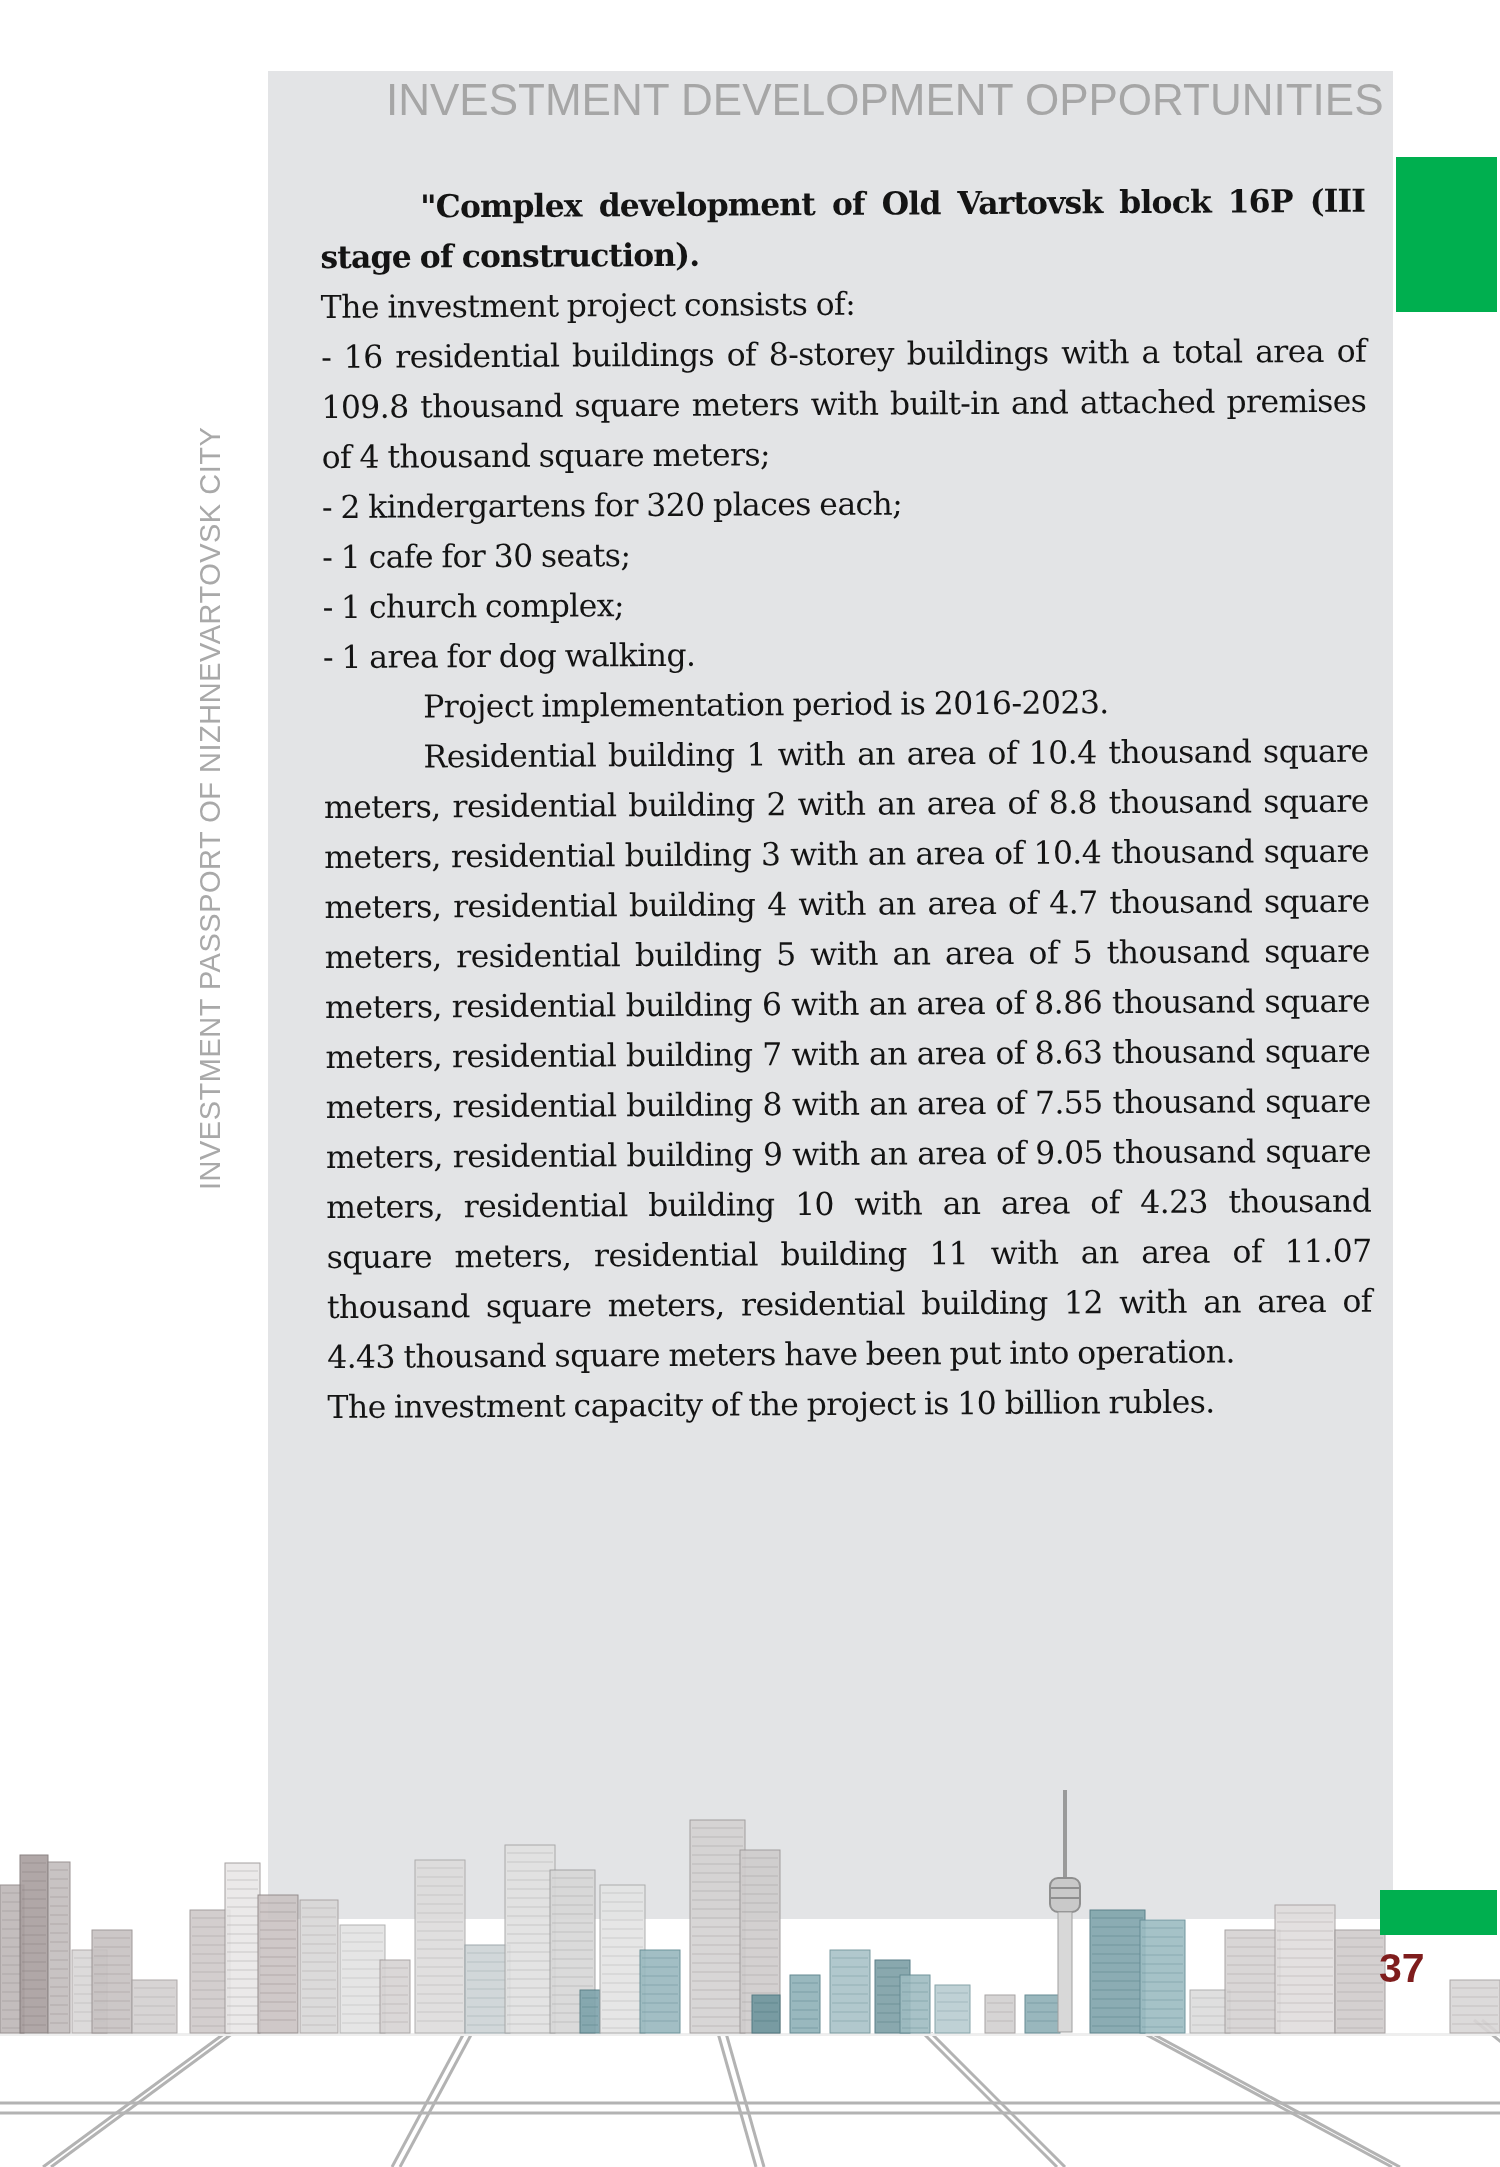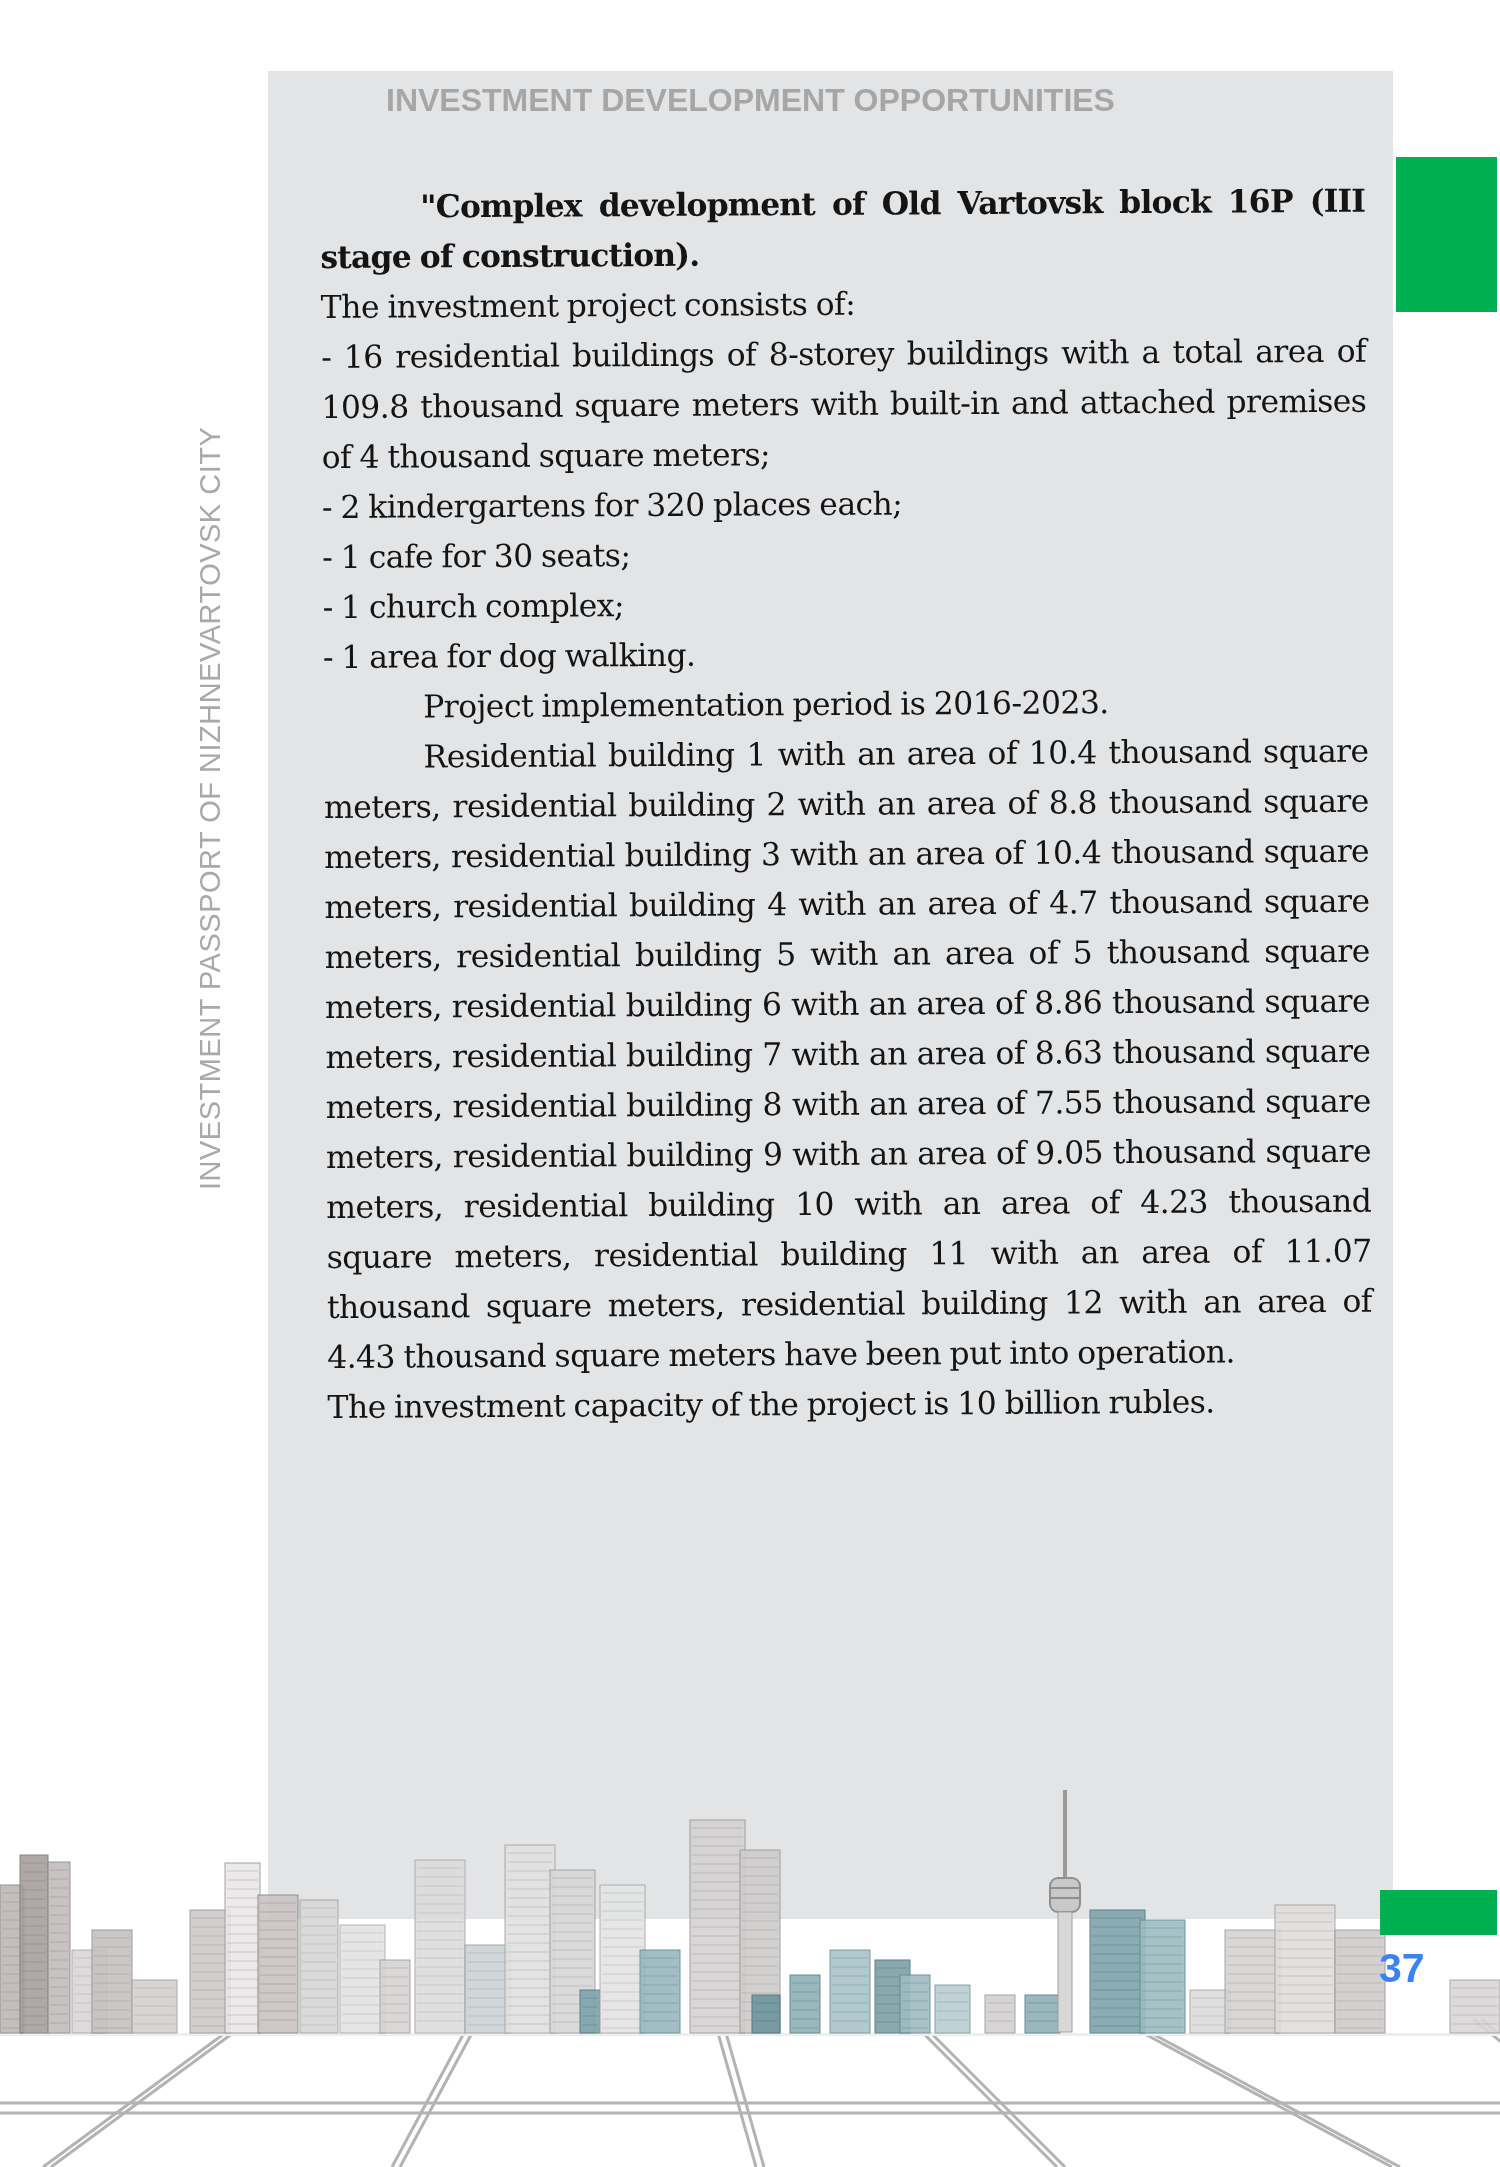--- a/index.html
+++ b/index.html
@@ -7,43 +7,43 @@
     width: 1500px; height: 2167px; position: relative; overflow: hidden;
     background: #ffffff;
     font-family: "DejaVu Serif", serif;
   }
   .panel {
     position: absolute; left: 268px; top: 71px; width: 1125px; height: 1848px;
     background: #e3e4e6;
   }
   .section-header {
     position: absolute; left: 386px; top: 80px; width: 830px;
-    font-family: "Liberation Sans", sans-serif; font-weight: bold;
-    font-size: 32px; color: #a6a6a6; letter-spacing: 0px; white-space: nowrap;
+    font-family: "Liberation Sans", sans-serif; font-weight: normal;
+    font-size: 44px; color: #a6a6a6; letter-spacing: 0px; white-space: nowrap;
     line-height: 40px;
   }
   .side-text {
     position: absolute; left: 192px; top: 1190px;
     transform-origin: 0 0; transform: rotate(-90deg);
     font-family: "Liberation Sans", sans-serif; font-size: 29px;
     color: #a9a9a9; white-space: nowrap; letter-spacing: 0.5px;
     line-height: 36px; width: 790px;
   }
   .green-tab-top {
     position: absolute; left: 1396px; top: 157px; width: 101px; height: 155px;
     background: #00af4f;
   }
   .green-tab-bottom {
     position: absolute; left: 1380px; top: 1890px; width: 117px; height: 45px;
     background: #00af4f; z-index: 5;
   }
   .page-number {
     position: absolute; left: 1379px; top: 1945px;
     font-family: "Liberation Sans", sans-serif; font-weight: bold;
-    font-size: 41px; color: #3b82f6; z-index: 6; line-height: 46px;
+    font-size: 41px; color: #7f1d1d; z-index: 6; line-height: 46px;
   }
   .body-text {
     position: absolute; left: 320px; top: 182px; width: 1045px;
     font-family: "DejaVu Serif", serif; font-size: 31.5px; line-height: 50px;
     color: #141414; text-align: justify; letter-spacing: -0.6px;
     word-spacing: -1px;
     transform: rotate(-0.35deg); transform-origin: 0 0;
   }
   .body-text p { margin: 0; }
   .title { font-weight: bold; text-indent: 100px; letter-spacing: -0.9px; }

